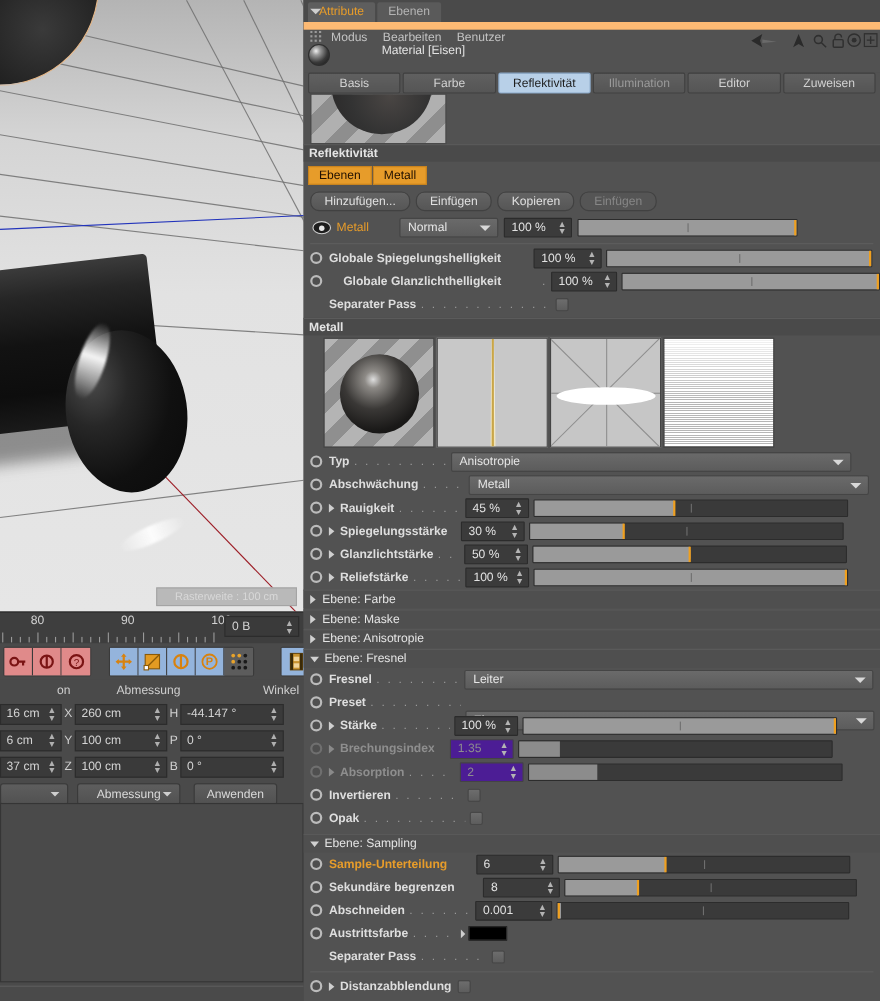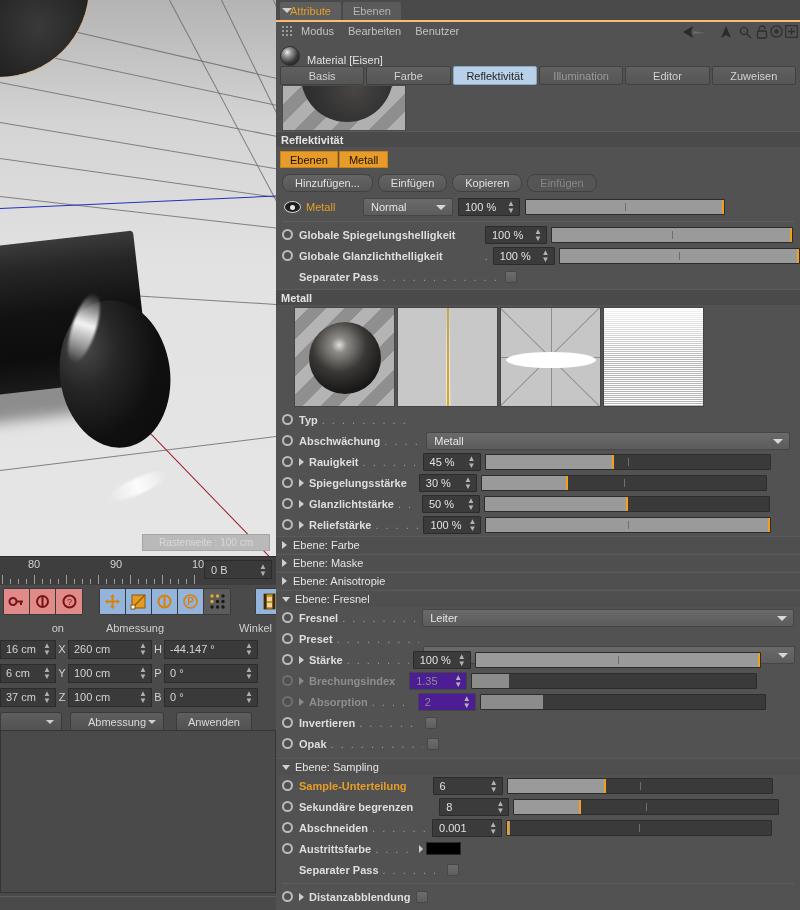--- a/index.html
+++ b/index.html
@@ -119,25 +119,25 @@
 
   
   #right { position:absolute; left:276px; top:0; width:524px; height:910px; background:#525252; }
 
   .tabbar { height:20px; background:#4a4a4a; display:flex; align-items:flex-end; padding-left:4px; }
   .tab { height:18px; padding:0 10px; display:flex; align-items:center; font-size:11px;
          background:#5a5a5a; color:#b4b4b4; margin-right:2px; border-top-left-radius:2px;border-top-right-radius:2px;}
   .tab.active { background:#5e5e5e; color:#e79c2a; }
 
   .menubar { height:20px; background:#525252; display:flex; align-items:center; position:relative;
-             border-top:2px solid #fdba74; }
+             border-top:7px solid #fdba74; }
   .menu-item { font-size:11px; color:#c2c2c2; margin-right:14px; }
   .dots-icon { width:11px;height:11px;margin:0 8px 0 6px; }
 
-  .matrow { height:26px; background:#525252; display:flex; align-items:flex-end; padding-left:4px; }
+  .matrow { height:26px; background:#525252; display:flex; align-items:flex-start; padding-left:4px;gap:40px; }
   .mat-thumb { width:20px;height:20px;border-radius:50%;
     background: radial-gradient(circle at 35% 30%, #f0f0f0 0%, #9a9a9a 22%, #3a3a3a 60%, #141414 100%);
     border:1px solid #2e2e2e; margin-right:7px;}
   .mat-title { font-size:11px;color:#e2e2e2; }
 
   .subtabs { height:19px; display:flex; padding:0 4px; gap:2px; background:#525252;}
   .subtab { flex:1; display:flex;align-items:center;justify-content:center;
     font-size:11px; color:#d2d2d2; background:linear-gradient(to bottom,#606060,#555);
     border:1px solid #414141; border-radius:2px;}
   .subtab.active { background:#b8d0e8; color:#1e1e1e; border-color:#8aa8c8;}
@@ -580,21 +580,21 @@
       </div>
       <div class="slider" style="width:242px;">
         <div class="fill" style="width:100%;"></div>
           <div class="mid" style="left:50%;"></div>
         <div class="mark" style="left:calc(100% - 2px);"></div>
       </div>
     </div>
 
     <div class="prow">
       <span class="radio"></span>
-      <span class="plabel" style="width:182px;">Globale Glanzlichthelligkeit</span>
+      <span class="plabel" style="width:182px;margin-left:13px;">Globale Glanzlichthelligkeit</span>
       <span class="dotfill" style="flex:none;width:4px;">..</span>
       <div class="numfield" style="width:62px;margin-right:4px;">
         <span>100 %</span>
         <span class="sp">▲<br>▼</span>
       </div>
       <div class="slider" style="width:242px;">
         <div class="fill" style="width:100%;"></div>
           <div class="mid" style="left:50%;"></div>
         <div class="mark" style="left:calc(100% - 2px);"></div>
       </div>
@@ -625,20 +625,24 @@
           <div class="h"></div>
           <div class="ell"></div>
         </div>
       <div class="th th4"></div>
     </div>
 
     <div class="prow">
       <span class="radio"></span>
       <span class="plabel">Typ</span>
       <span class="dotfill" style="width:84px;flex:none;">. . . . . . . . .</span>
+      <div class="combo" style="width:364px;">
+        <span>Anisotropie</span>
+        <span class="arr"></span>
+      </div>
     </div>
 
     <div class="prow">
       <span class="radio"></span>
       <span class="plabel">Abschwächung</span>
       <span class="dotfill" style="width:38px;flex:none;">. . . .</span>
       <div class="combo" style="width:364px;">
         <span>Metall</span>
         <span class="arr"></span>
       </div>

